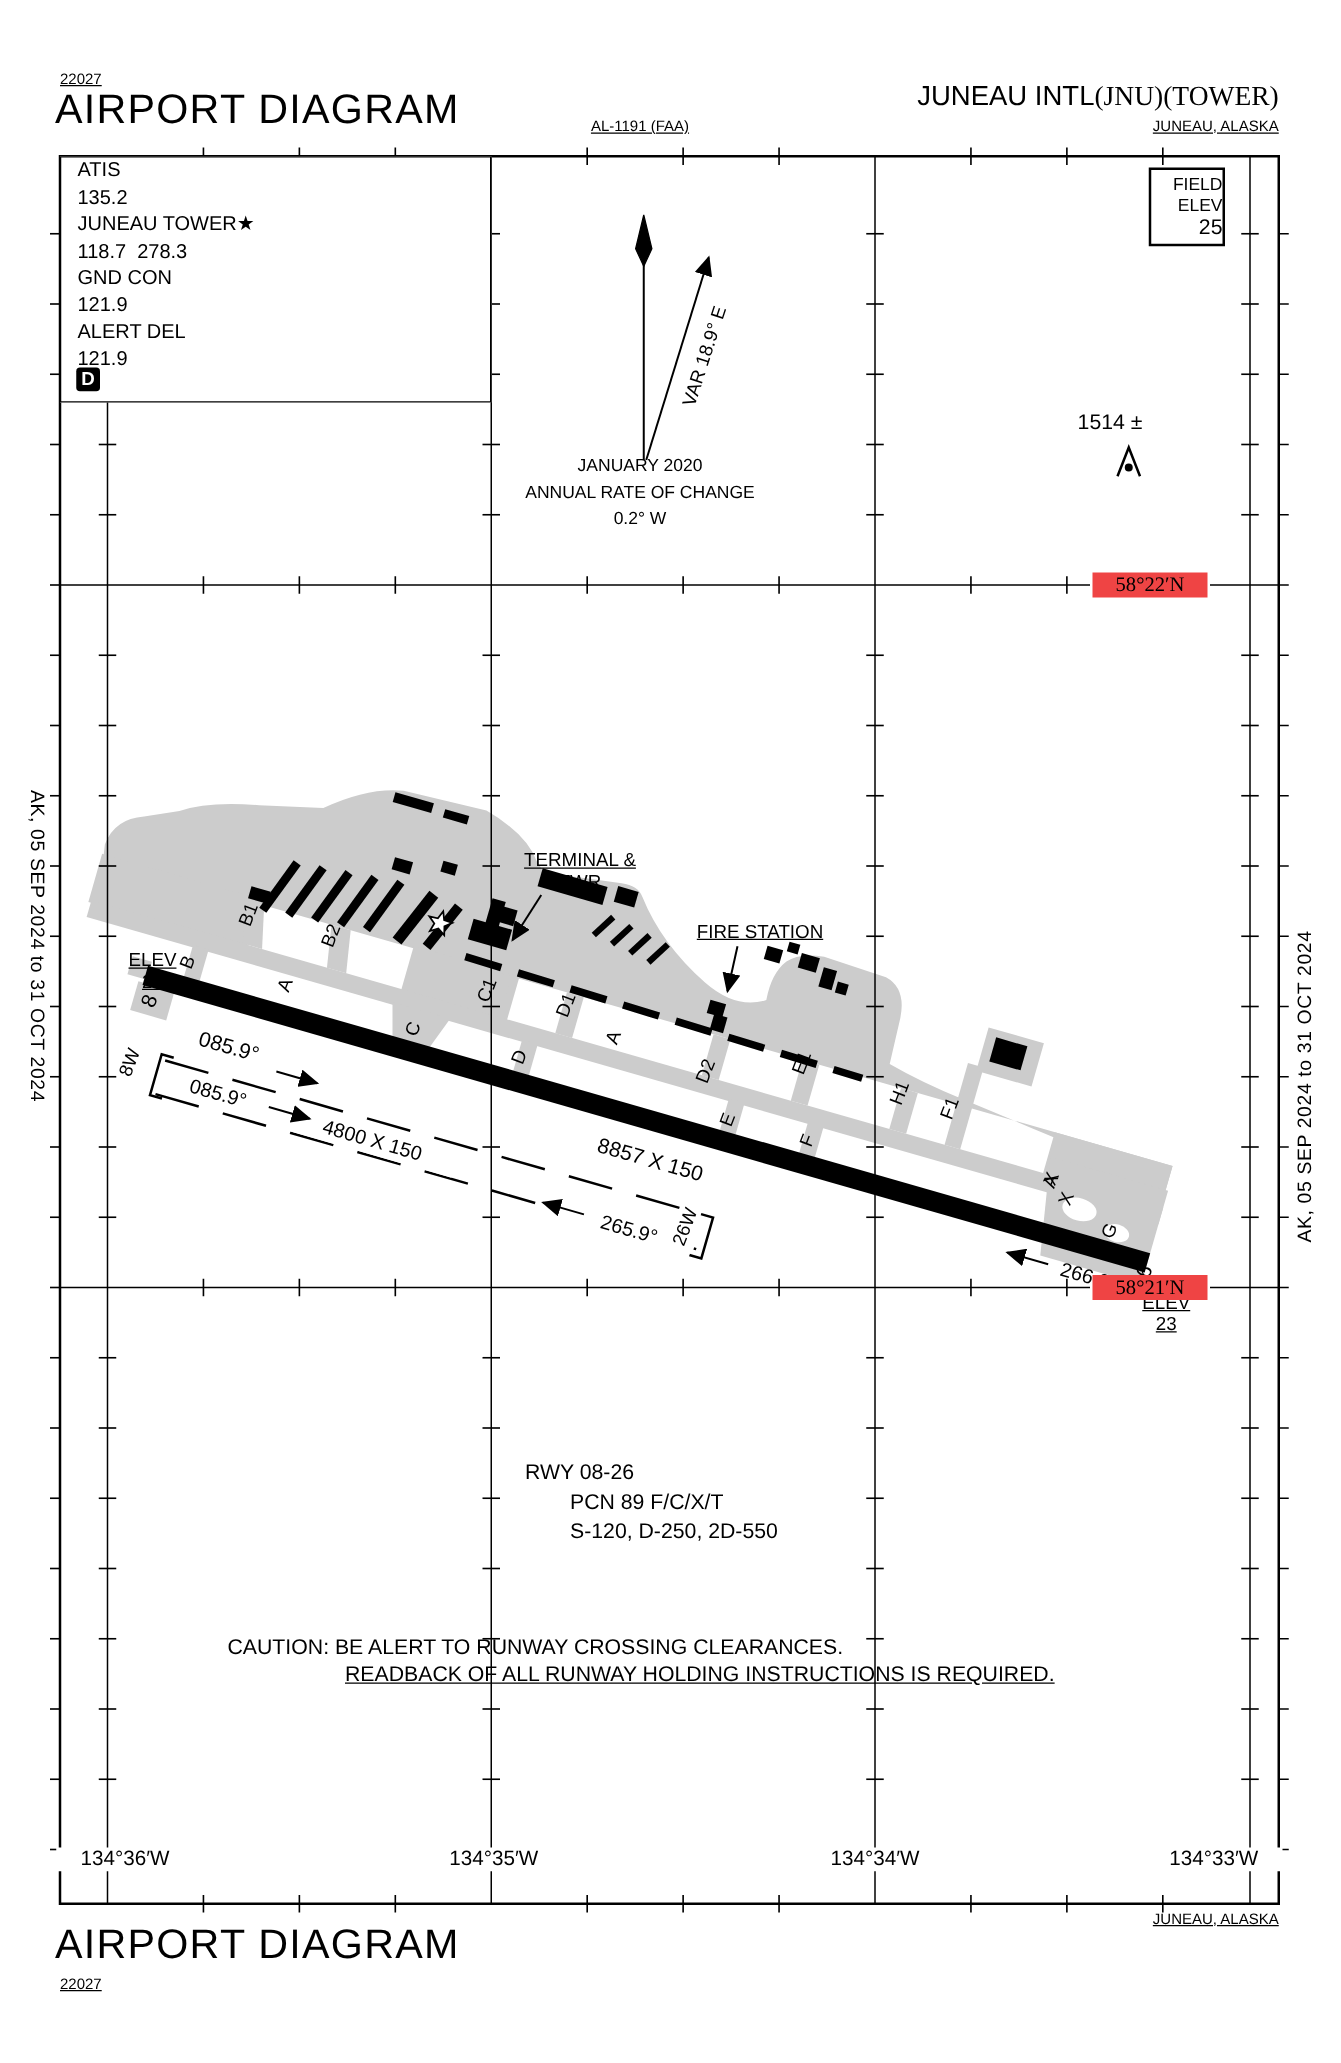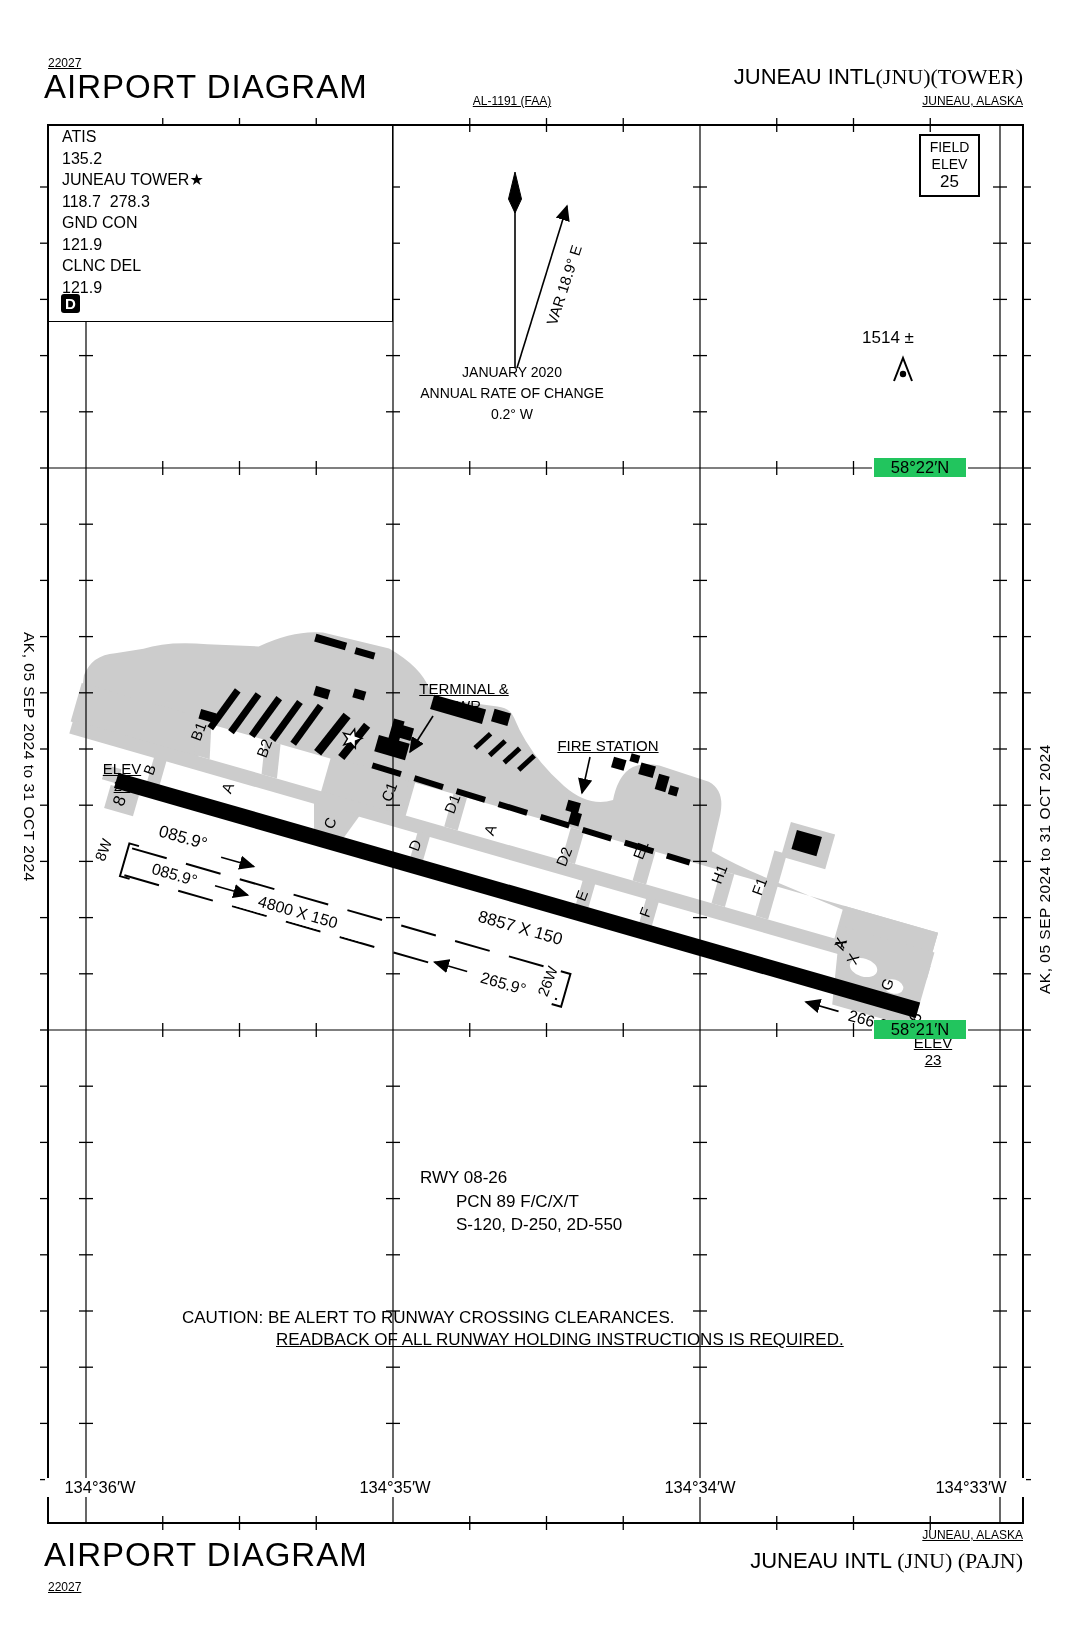--- a/index.html
+++ b/index.html
@@ -9,24 +9,24 @@
   .ctr{text-align:center;}
   .big-title{font-size:33px;letter-spacing:1px;font-weight:400;white-space:nowrap;}
   .small{font-size:12px;text-decoration:underline;}
   .serif{font-family:"Liberation Serif",serif;}
   #comm-box{left:48px;top:125px;width:345px;height:197px;border:1.6px solid #000;
             background:#fff;box-sizing:border-box;}
   #comm-box .line{margin:1px 0 0 13px;font-size:16px;line-height:20.5px;white-space:pre;}
   #d-symbol{left:61px;top:294px;width:19px;height:19px;background:#000;color:#fff;
             font-weight:bold;font-size:15px;text-align:center;line-height:19px;border-radius:3px;}
   #field-elev-box{left:919px;top:134px;width:61px;height:63px;border:2px solid #000;
-                  box-sizing:border-box;background:#fff;text-align:center;}
+                  box-sizing:border-box;background:#fff;text-align:right;}
   #field-elev-box div{font-size:14px;line-height:17px;}
   #field-elev-box .val{font-size:17px;}
-  .latlbl{width:92px;text-align:center;font-size:16.5px;background:#22c55e;}
+  .latlbl{width:92px;text-align:center;font-size:16.5px;background:#ef4444;font-family:Liberation Serif, serif;}
   .lonlbl{width:110px;text-align:center;font-size:16.5px;background:#fff;}
   .note{font-size:17px;white-space:nowrap;}
   .maplbl{font-size:15px;white-space:nowrap;text-decoration:underline;}
   .vdate{font-size:15.5px;letter-spacing:.5px;white-space:nowrap;}
   svg text{font-family:"Liberation Sans",sans-serif;fill:#000;}
   .u{text-decoration:underline;}
 </style>
 </head>
 <body>
 
@@ -362,21 +362,21 @@
   </div>
   <div class="abs small" style="right:50px;top:94px">JUNEAU,  ALASKA</div>
 
   <div id="comm-box" class="abs">
     <div class="line">ATIS</div>
     <div class="line">135.2</div>
     <div class="line">JUNEAU TOWER★</div>
     <div class="line">118.7  278.3</div>
     <div class="line">GND CON</div>
     <div class="line">121.9</div>
-    <div class="line">CLNC DEL</div>
+    <div class="line">ALERT DEL</div>
     <div class="line">121.9</div>
   </div>
   <div id="d-symbol" class="abs">D</div>
 
   <div id="field-elev-box" class="abs">
     <div style="margin-top:3px">FIELD</div>
     <div>ELEV</div>
     <div class="val">25</div>
   </div>
 
@@ -417,17 +417,14 @@
 
   <div class="abs note u" style="left:276px;top:1330px">READBACK OF ALL RUNWAY HOLDING INSTRUCTIONS IS REQUIRED.</div>
   <div class="abs note" style="left:182px;top:1308px">CAUTION: BE ALERT TO RUNWAY CROSSING CLEARANCES.</div>
 
   <div class="abs vdate" style="left:38px;top:632px;transform:rotate(90deg);transform-origin:0 0">AK,  05 SEP 2024  to  31 OCT 2024</div>
   <div class="abs vdate" style="left:1036px;top:994px;transform:rotate(-90deg);transform-origin:0 0">AK,  05 SEP 2024  to  31 OCT 2024</div>
 
   <div class="abs big-title" style="left:44px;top:1536px">AIRPORT DIAGRAM</div>
   <div class="abs small" style="left:48px;top:1580px">22027</div>
   <div class="abs small" style="right:50px;top:1528px">JUNEAU,  ALASKA</div>
-  <div class="abs" style="right:50px;top:1548px;font-size:22px;white-space:nowrap">
-    <span>JUNEAU INTL </span><span class="serif">(JNU) (PAJN)</span>
-  </div>
 
 </div>
 
 </body></html>

